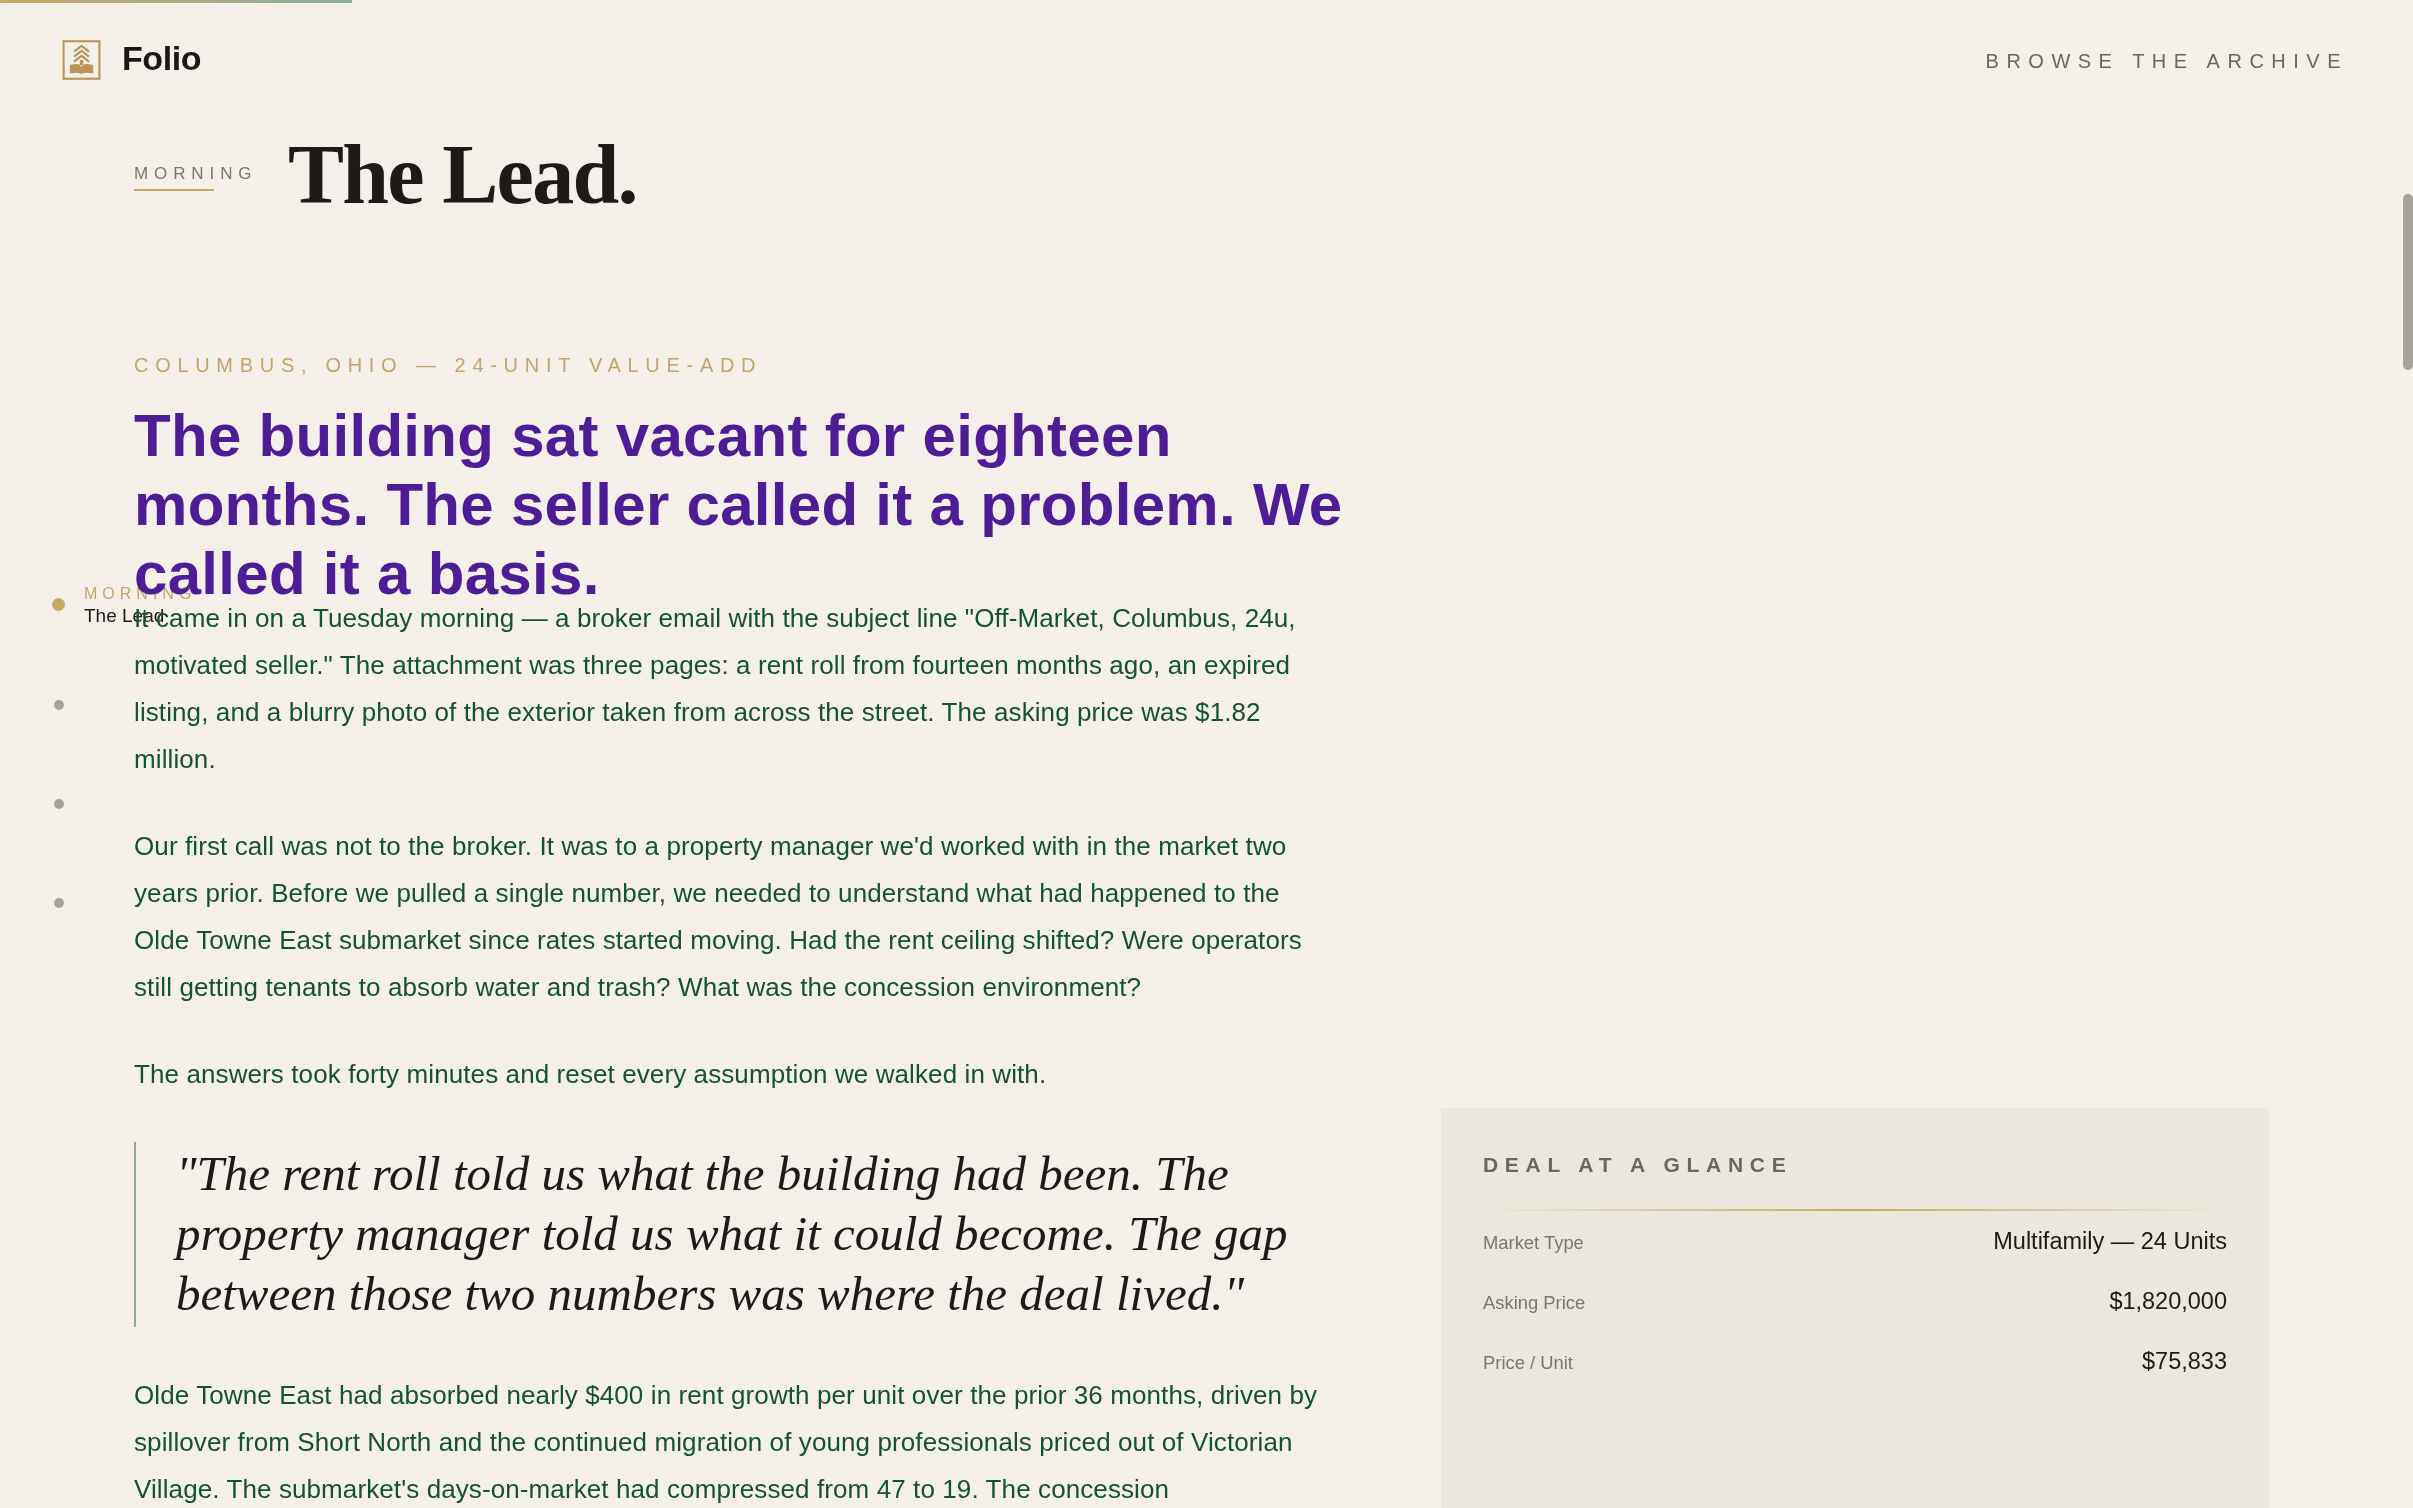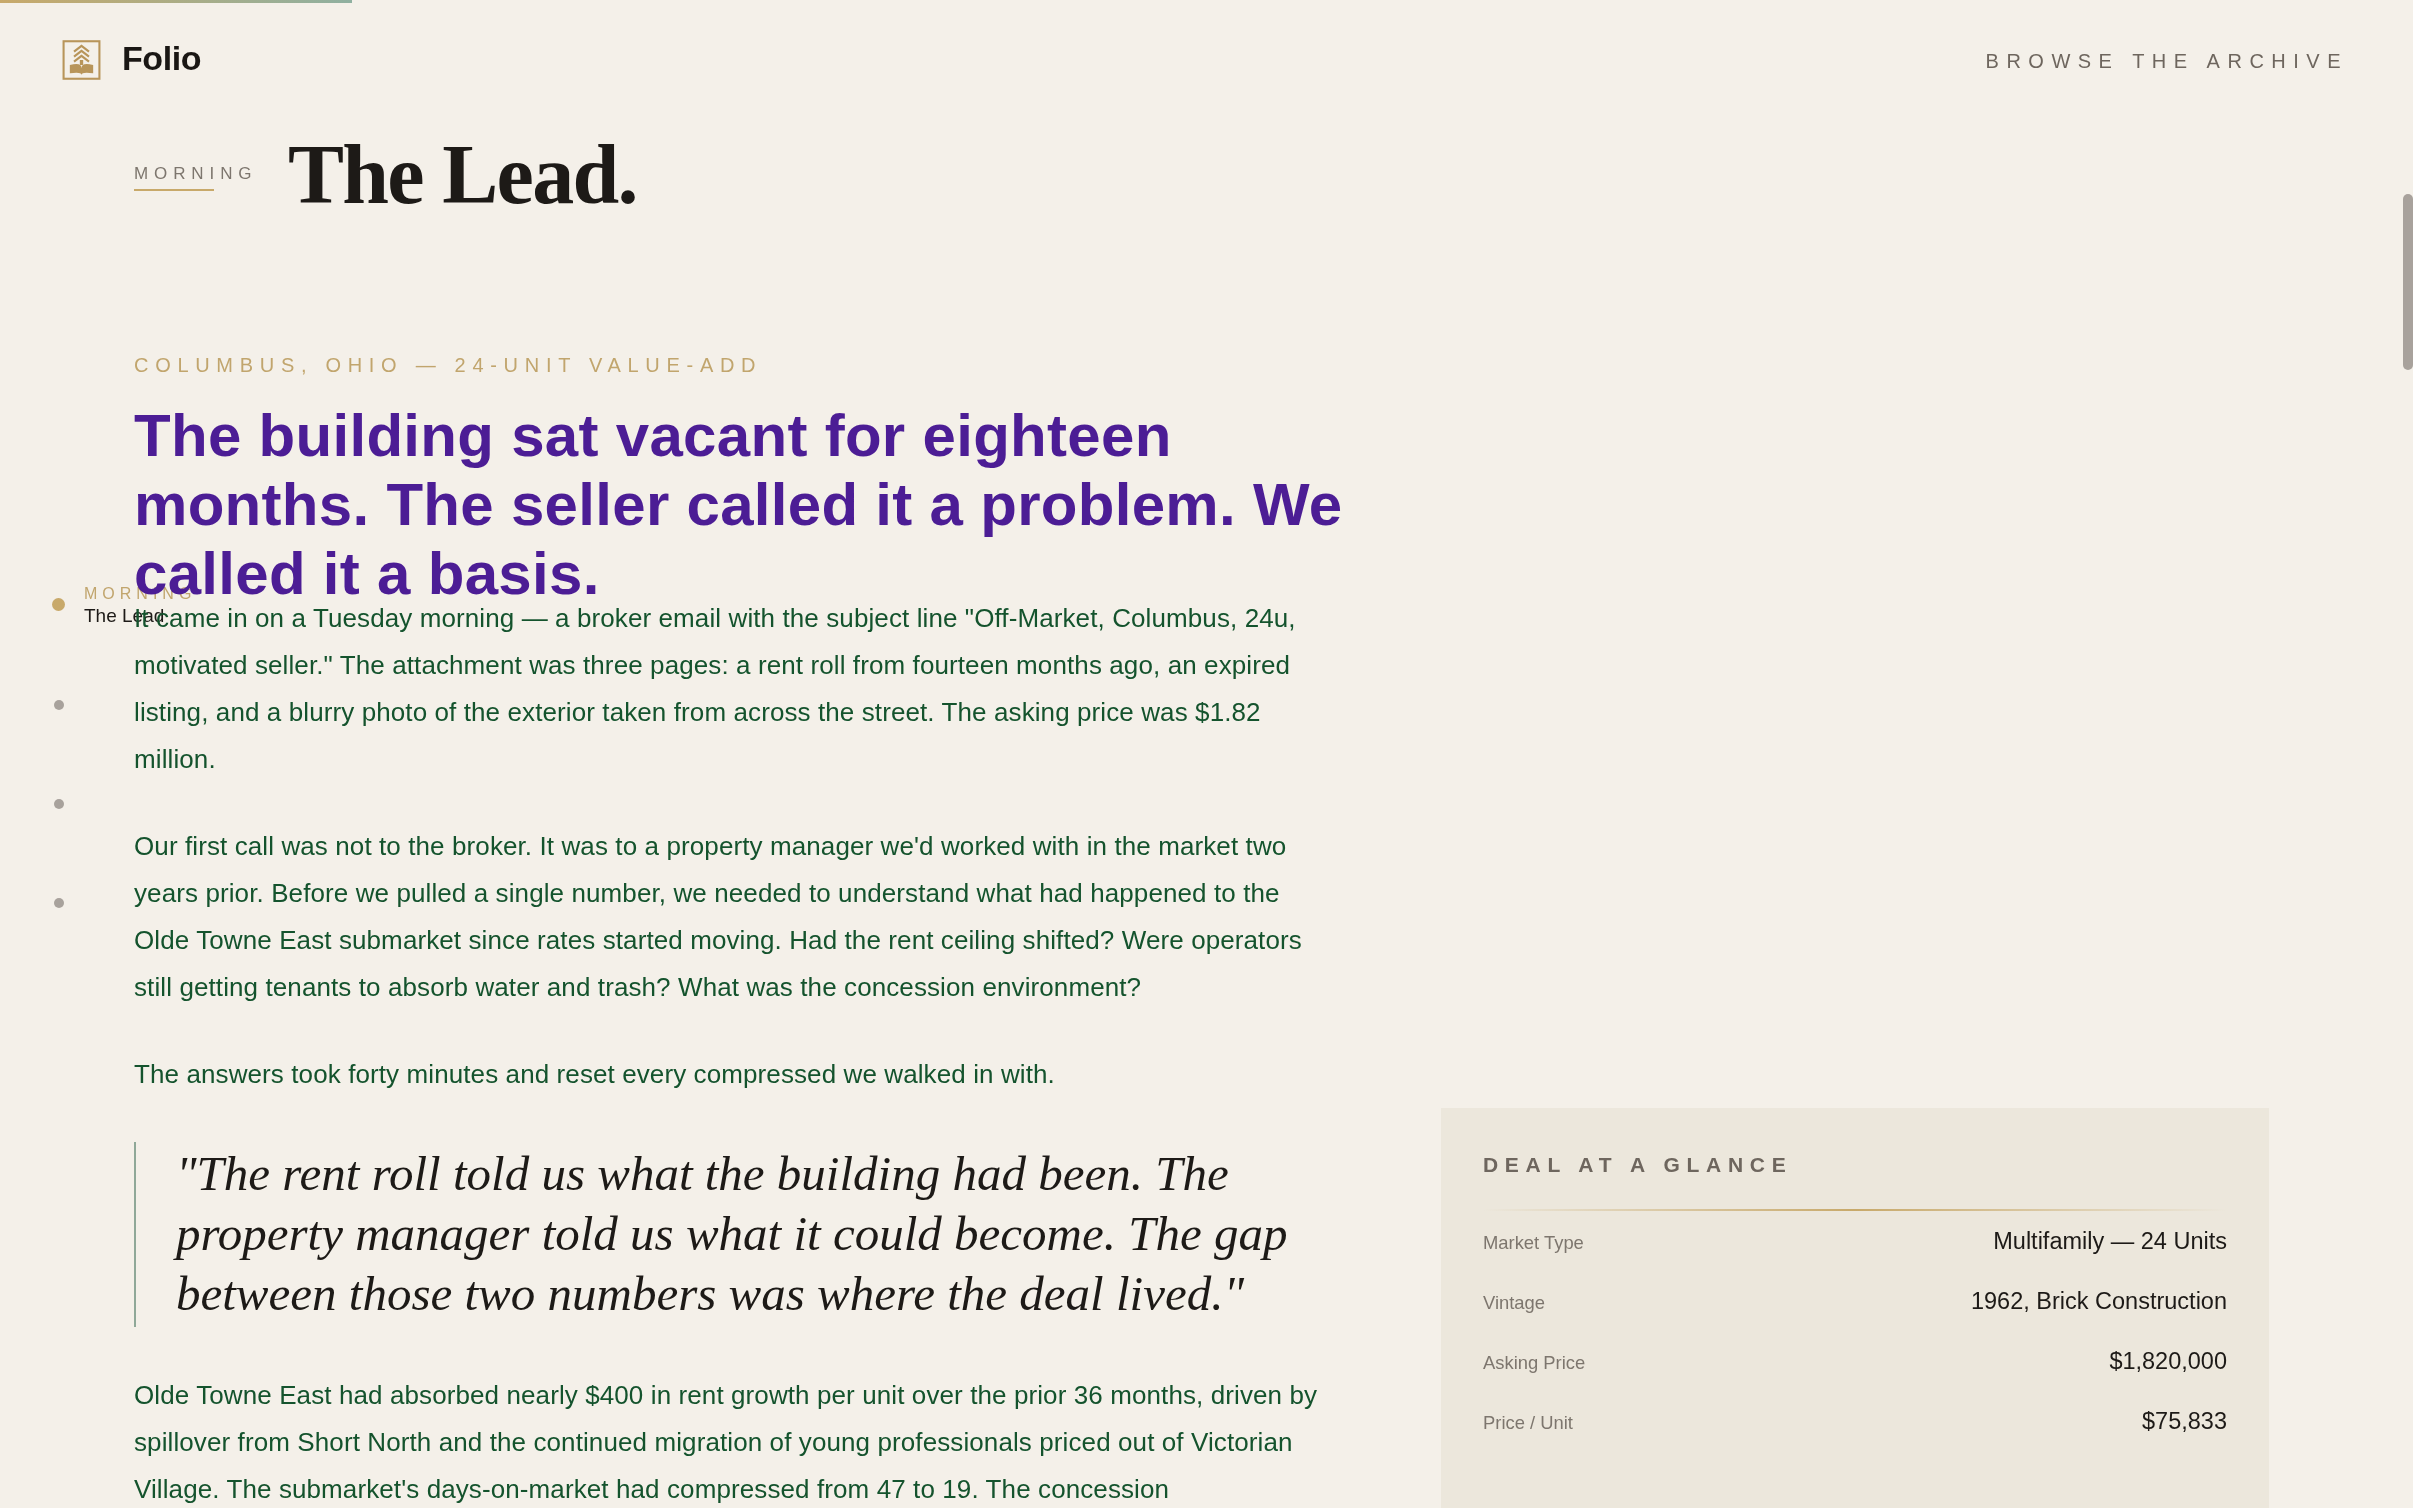--- a/index.html
+++ b/index.html
@@ -118,35 +118,31 @@
   <div class="toc-dot small" style="left:54px;top:799px;"></div>
   <div class="toc-dot small" style="left:54px;top:898px;"></div>
 </nav>
 
 <div class="kicker">COLUMBUS, OHIO — 24-UNIT VALUE-ADD</div>
 <h2 class="headline">The building sat vacant for eighteen months. The seller called it a problem. We called it a basis.</h2>
 
 <article class="article">
   <p>It came in on a Tuesday morning — a broker email with the subject line "Off-Market, Columbus, 24u, motivated seller." The attachment was three pages: a rent roll from fourteen months ago, an expired listing, and a blurry photo of the exterior taken from across the street. The asking price was $1.82 million.</p>
   <p>Our first call was not to the broker. It was to a property manager we'd worked with in the market two years prior. Before we pulled a single number, we needed to understand what had happened to the Olde Towne East submarket since rates started moving. Had the rent ceiling shifted? Were operators still getting tenants to absorb water and trash? What was the concession environment?</p>
-  <p class="short">The answers took forty minutes and reset every compressed we walked in with.</p>
+  <p class="short">The answers took forty minutes and reset every assumption we walked in with.</p>
   <blockquote class="quote">"The rent roll told us what the building had been. The property manager told us what it could become. The gap between those two numbers was where the deal lived."</blockquote>
   <p>Olde Towne East had absorbed nearly $400 in rent growth per unit over the prior 36 months, driven by spillover from Short North and the continued migration of young professionals priced out of Victorian Village. The submarket's days-on-market had compressed from 47 to 19. The concession</p>
 </article>
 
 <aside class="card">
   <div class="card-title">DEAL AT A GLANCE</div>
   <div class="card-rule"></div>
   <div class="card-row">
     <span class="card-label">Market Type</span>
     <span class="card-value">Multifamily — 24 Units</span>
-  </div>
-  <div class="card-row">
-    <span class="card-label">Vintage</span>
-    <span class="card-value">1962, Brick Construction</span>
   </div>
   <div class="card-row">
     <span class="card-label">Asking Price</span>
     <span class="card-value">$1,820,000</span>
   </div>
   <div class="card-row">
     <span class="card-label">Price / Unit</span>
     <span class="card-value">$75,833</span>
   </div>
 </aside>

